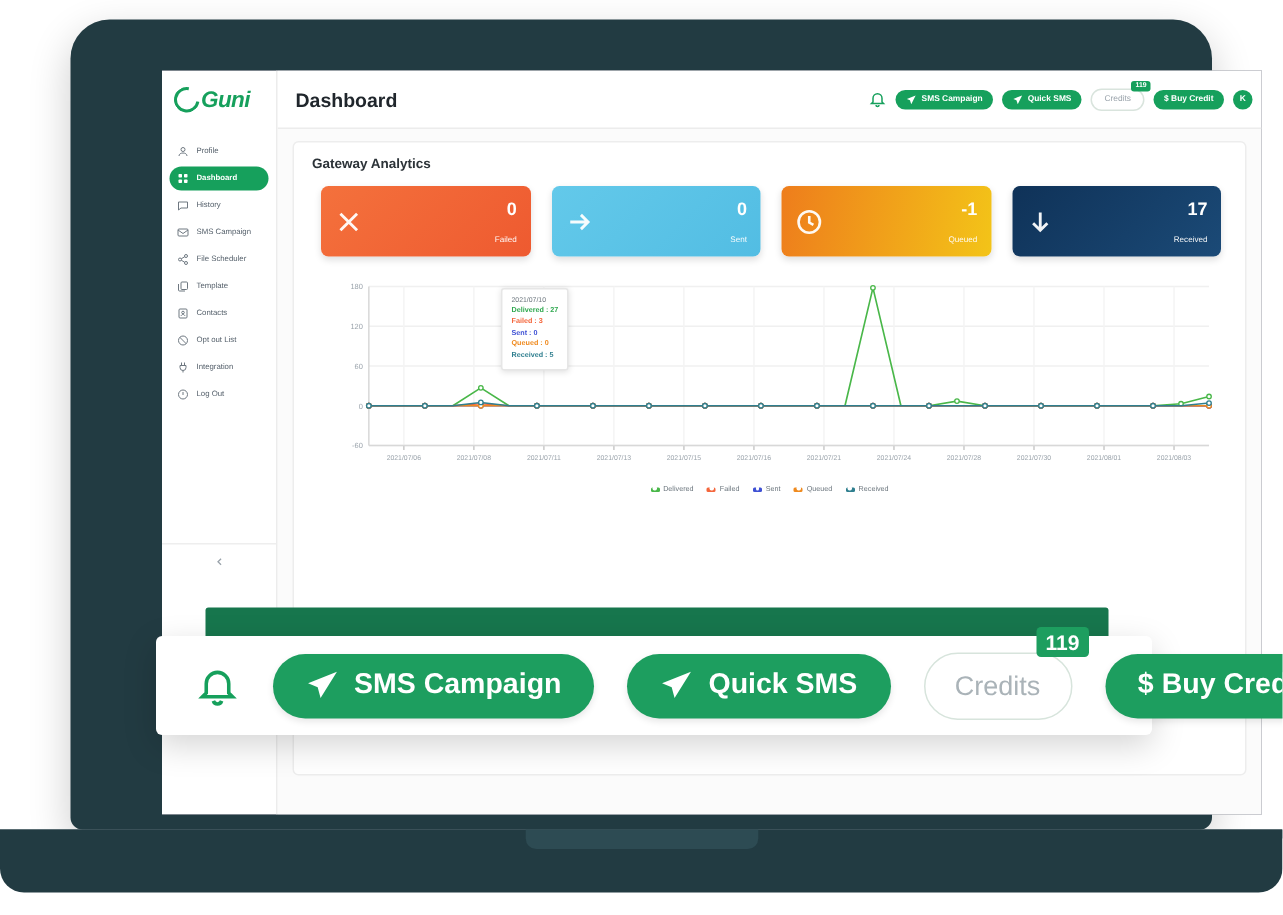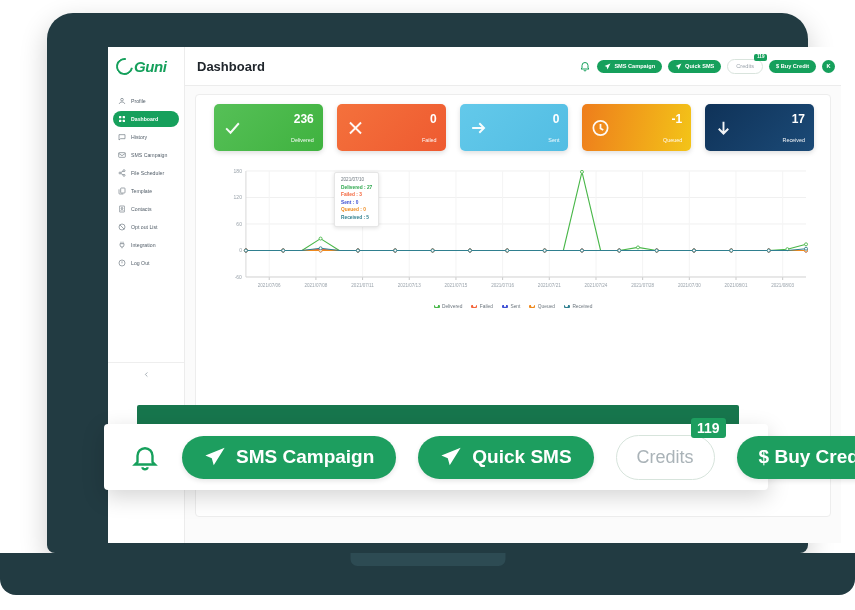--- a/index.html
+++ b/index.html
@@ -273,29 +273,23 @@
               </div>
               <button class="pill">
                 <span>$ Buy Credit</span>
               </button>
               <div class="avatar">K</div>
             </div>
           </div>
 
           <div class="main">
             <div class="panel">
+              <div class="panel-title">Gateway Analytics</div>
 
               <div class="cards">
-                <div class="card" style="background:linear-gradient(135deg,#56c057,#3fb23f);">
-                  <svg class="ck" viewBox="0 0 24 24" fill="none" stroke="#fff" stroke-width="2.4">
-                      <path d="M4 12.5l5.5 5.5L20 6"></path>
-                    </svg>
-                  <div class="val">236</div>
-                  <div class="lbl">Delivered</div>
-                </div>
                 <div class="card" style="background:linear-gradient(135deg,#f4713c,#ee5a30);">
                   <svg class="ck" viewBox="0 0 24 24" fill="none" stroke="#fff" stroke-width="2.4">
                       <path d="M5 5l14 14M19 5L5 19"></path>
                     </svg>
                   <div class="val">0</div>
                   <div class="lbl">Failed</div>
                 </div>
                 <div class="card" style="background:linear-gradient(135deg,#63c9ea,#52bde3);">
                   <svg class="ck" viewBox="0 0 24 24" fill="none" stroke="#fff" stroke-width="2.4">
                       <path d="M4 12h15M13 6l6 6-6 6"></path>

